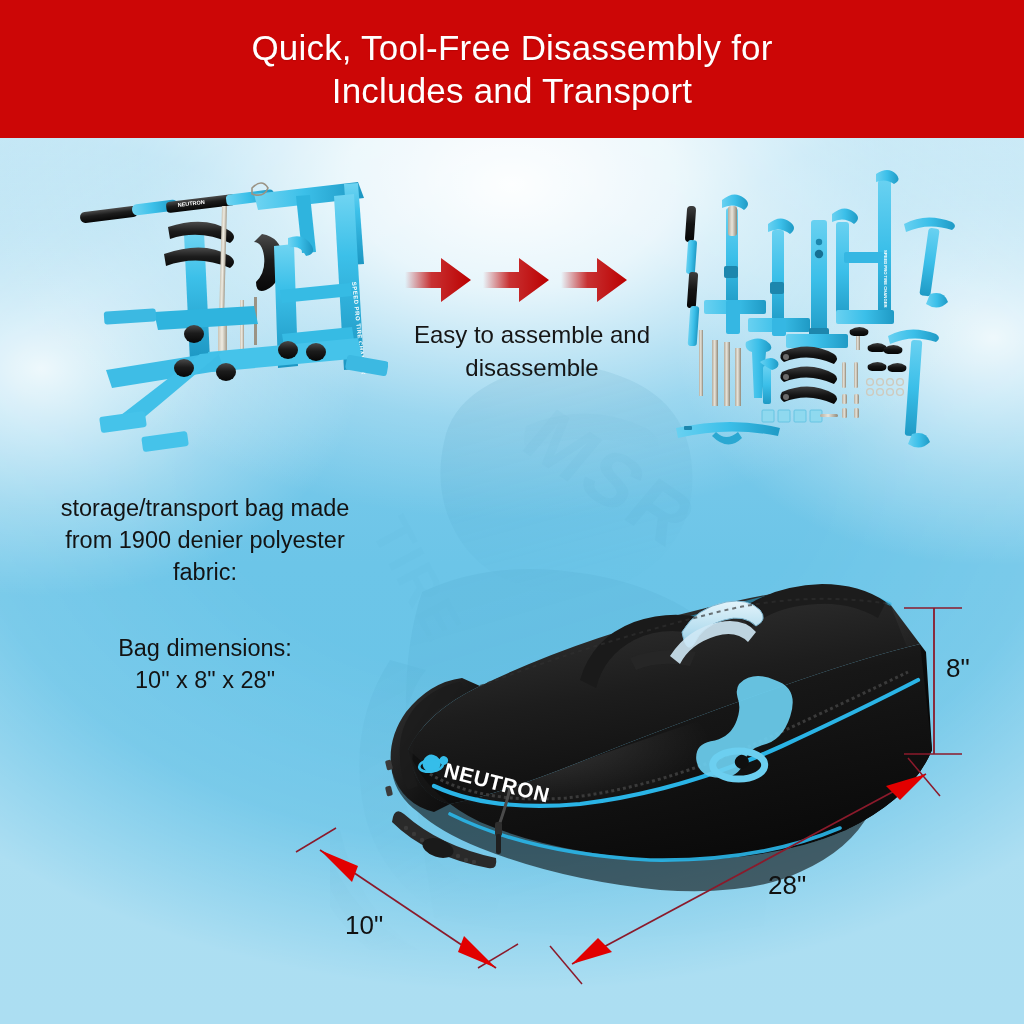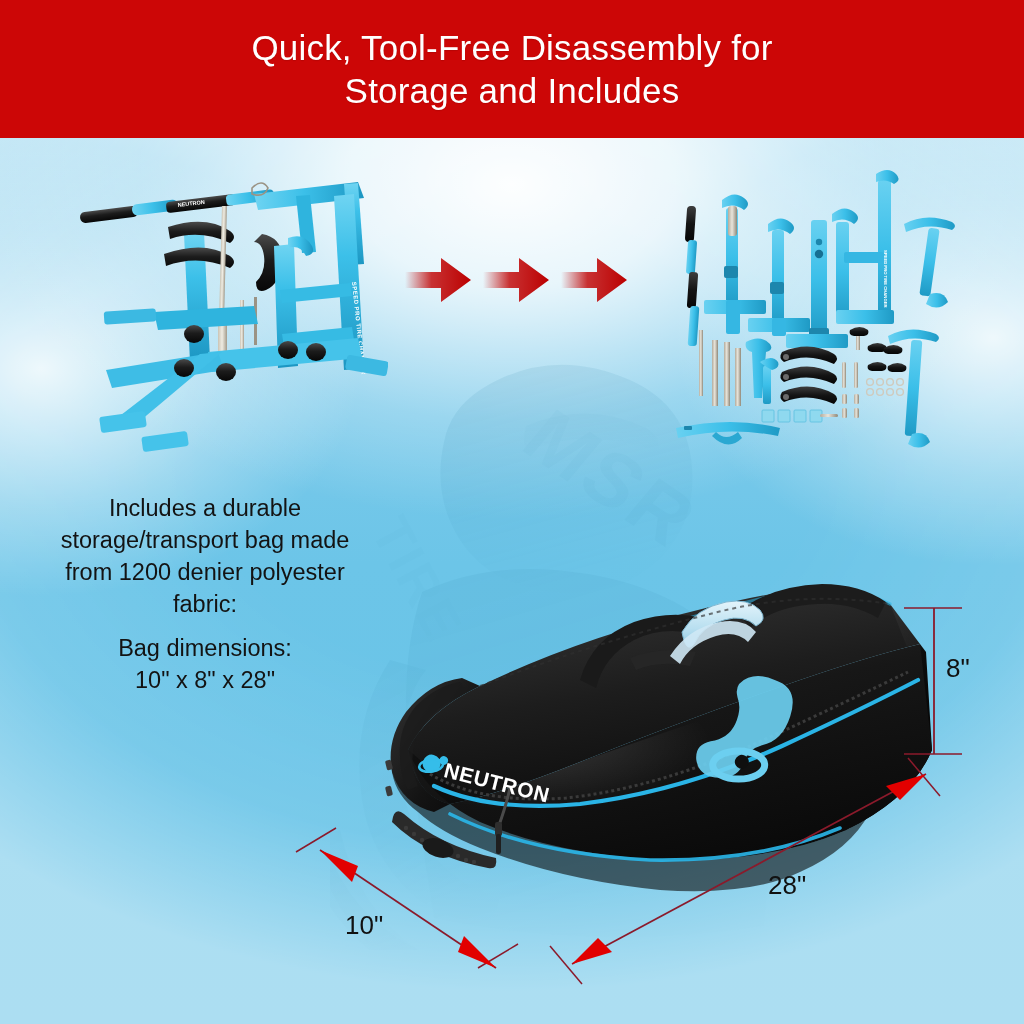--- a/index.html
+++ b/index.html
@@ -176,21 +176,21 @@
 
     <g transform="translate(40,200) rotate(62)" opacity="0.30">
       <text x="0" y="0" fill="#2a7fa5" fill-opacity="0.35" font-family="'Liberation Sans', sans-serif" font-size="54" font-weight="bold" letter-spacing="2">TIRE</text>
     </g>
   </svg>
 
   <div class="bg-vignette"></div>
 
   <div class="banner">
     <div class="banner-line">Quick, Tool-Free Disassembly for</div>
-    <div class="banner-line">Storage and Includes</div>
+    <div class="banner-line">Includes and Transport</div>
   </div>
 
   <svg class="photo" id="assembled-stand" viewBox="0 0 330 290">
     <defs>
       <linearGradient id="cyTube" x1="0" y1="0" x2="0" y2="1">
         <stop offset="0%" stop-color="#6fd4f2"></stop>
         <stop offset="35%" stop-color="#3cc0e9"></stop>
         <stop offset="100%" stop-color="#1c96c2"></stop>
       </linearGradient>
       <linearGradient id="cyTubeH" x1="0" y1="0" x2="1" y2="0">
@@ -420,25 +420,28 @@
       <path d="M0 20 L36 20 L36 6 L66 28 L36 50 L36 36 L0 36 Z"></path>
     </g>
     <g fill="url(#arrowFade)" transform="translate(78,0)">
       <path d="M0 20 L36 20 L36 6 L66 28 L36 50 L36 36 L0 36 Z"></path>
     </g>
     <g fill="url(#arrowFade)" transform="translate(156,0)">
       <path d="M0 20 L36 20 L36 6 L66 28 L36 50 L36 36 L0 36 Z"></path>
     </g>
   </svg>
 
+  <div class="caption-easy">
+    <div>Easy to assemble and</div>
+    <div>disassemble</div>
+  </div>
 
   <div class="bag-copy">
-    <div>Includes a durable</div>
     <div>storage/transport bag made</div>
-    <div>from 1200 denier polyester</div>
+    <div>from 1900 denier polyester</div>
     <div>fabric:</div>
   </div>
 
   <div class="bag-dims">
     <div>Bag dimensions:</div>
     <div>10" x 8" x 28"</div>
   </div>
 
   <svg class="photo" id="bag-photo" viewBox="0 0 610 350">
     <defs>

